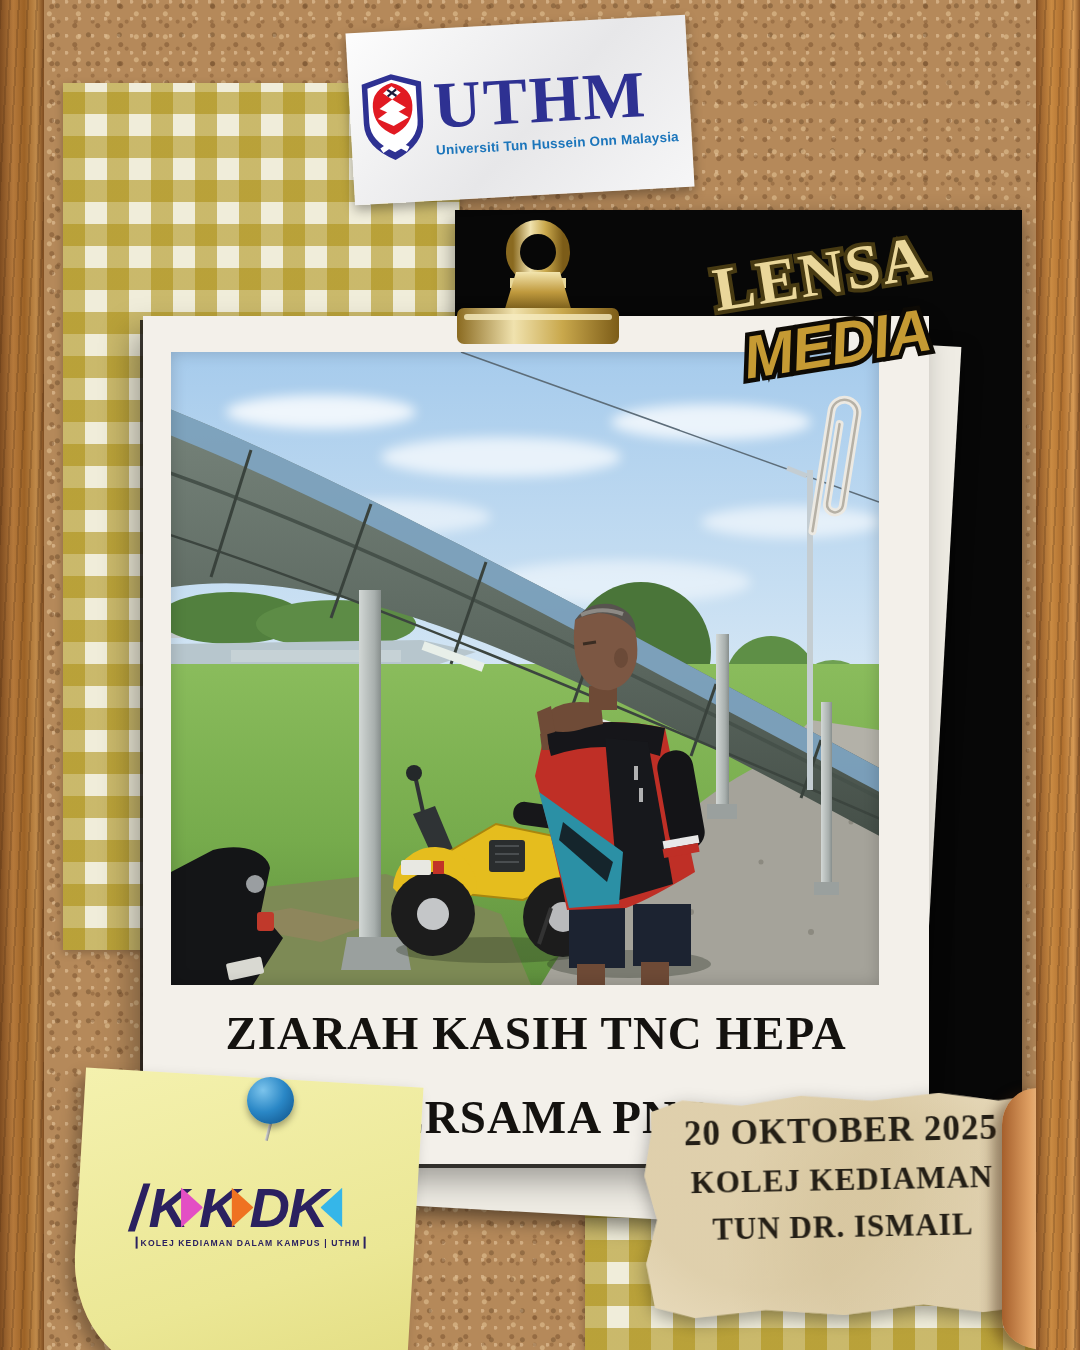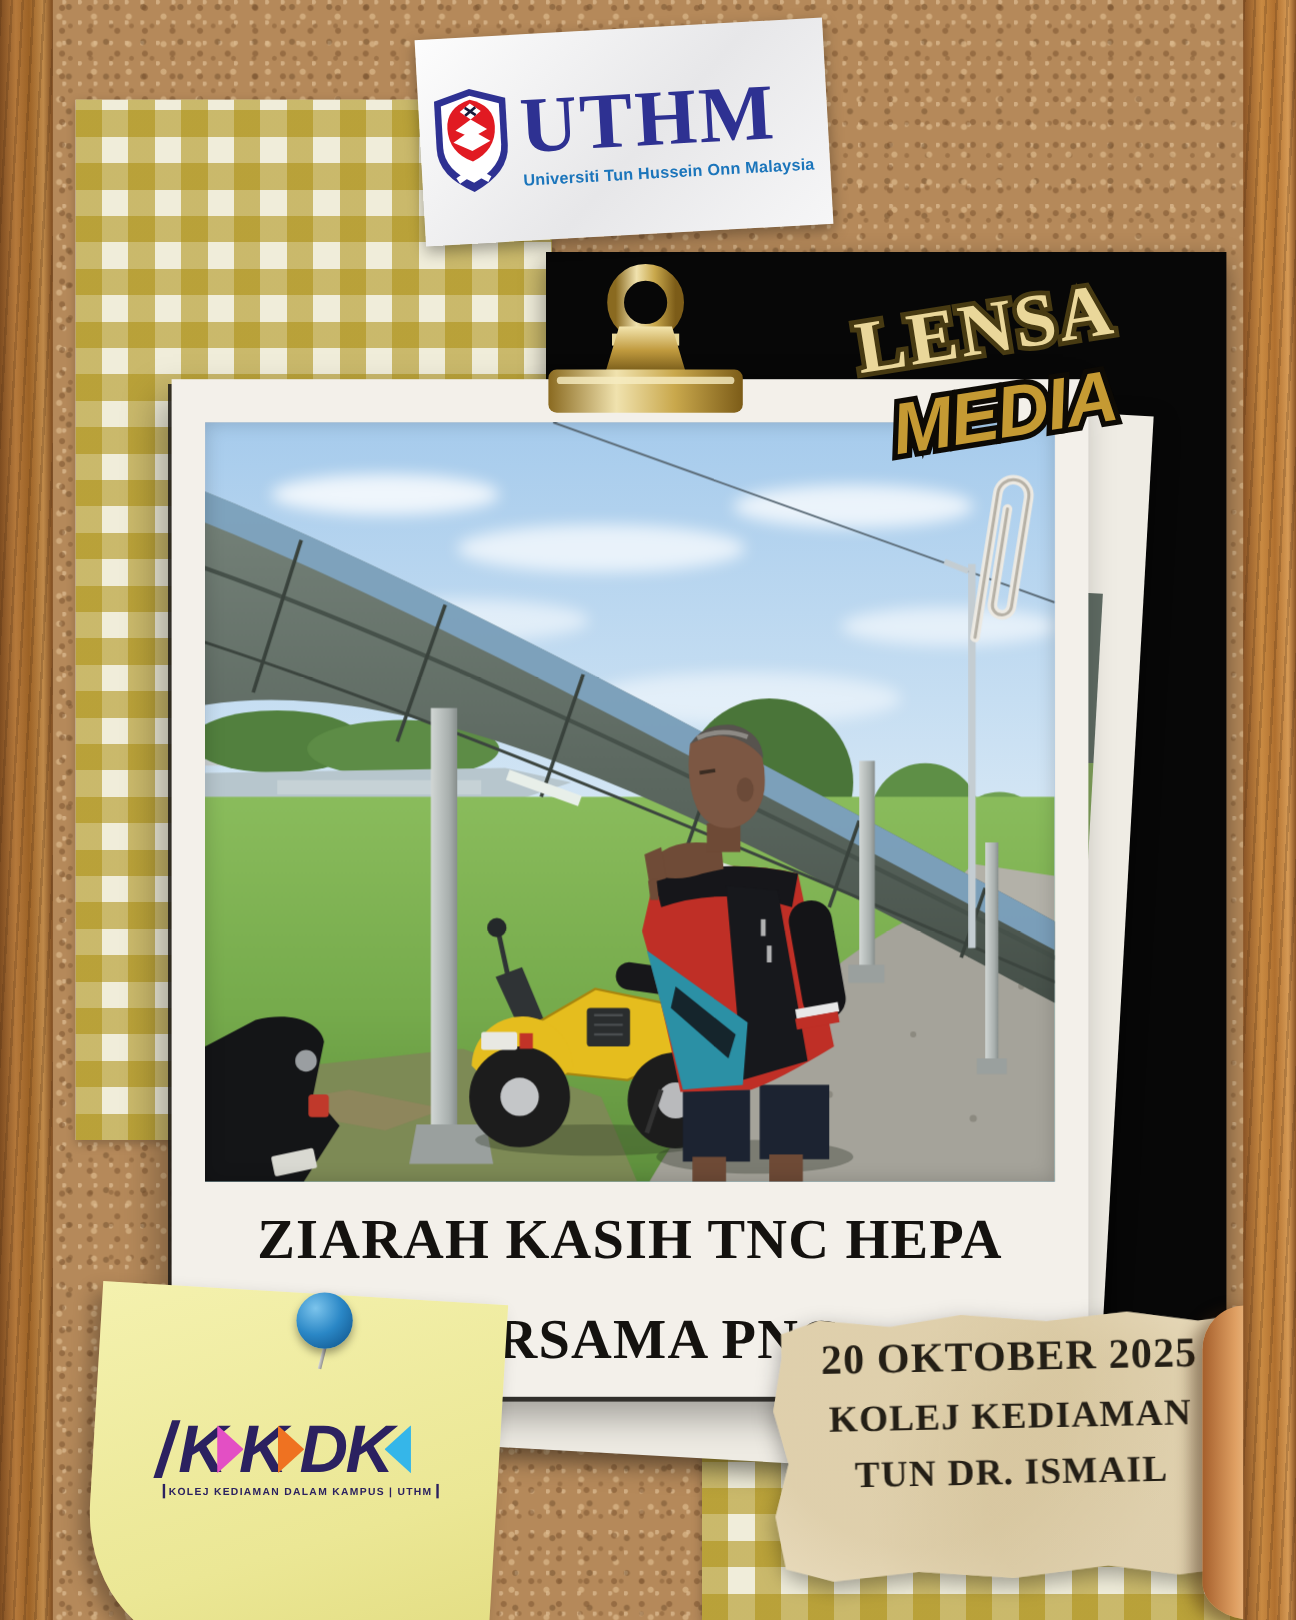--- a/index.html
+++ b/index.html
@@ -37,21 +37,21 @@
     box-shadow:0 8px 20px rgba(0,0,0,.45);}
 
   
   .sheet-behind{left:425px;top:332px;width:512px;height:888px;background:#efece4;
     transform:rotate(3.2deg);box-shadow:0 8px 20px rgba(0,0,0,.5);}
   .sheet-behind .sliver{position:absolute;right:34px;top:150px;width:24px;height:590px;
     background:linear-gradient(180deg,#5f6b63 0 24%,#7fa05a 24% 44%,#a3a29a 44% 100%);}
 
   
   .polaroid{left:143px;top:316px;width:764px;height:848px;background:#f3f0ea;
-    box-shadow:-3px 4px 0 rgba(28,26,22,.85), -10px 16px 30px rgba(0,0,0,.35);}
+    box-shadow:-3px 4px 0 rgba(28,26,22,.85), -10px 16px 30px rgba(0,0,0,.35);padding-left:22px;}
   .photo{position:absolute;left:28px;top:36px;width:708px;height:633px;overflow:hidden;
     background:#aecfed;}
   .photo svg{position:absolute;inset:0;}
   .photo::after{content:"";position:absolute;inset:0;box-shadow:inset 0 0 16px rgba(0,0,0,.18);}
   .caption{position:absolute;left:0;top:676px;width:100%;text-align:center;color:#14120f;
     font-weight:700;font-size:47px;letter-spacing:1px;line-height:1.78;}
 
   
   .uthm-paper{left:350px;top:24px;width:340px;height:172px;transform:rotate(-3.2deg);
     background:linear-gradient(135deg,#fdfdfd,#e7e7e9 55%,#f6f6f7);

